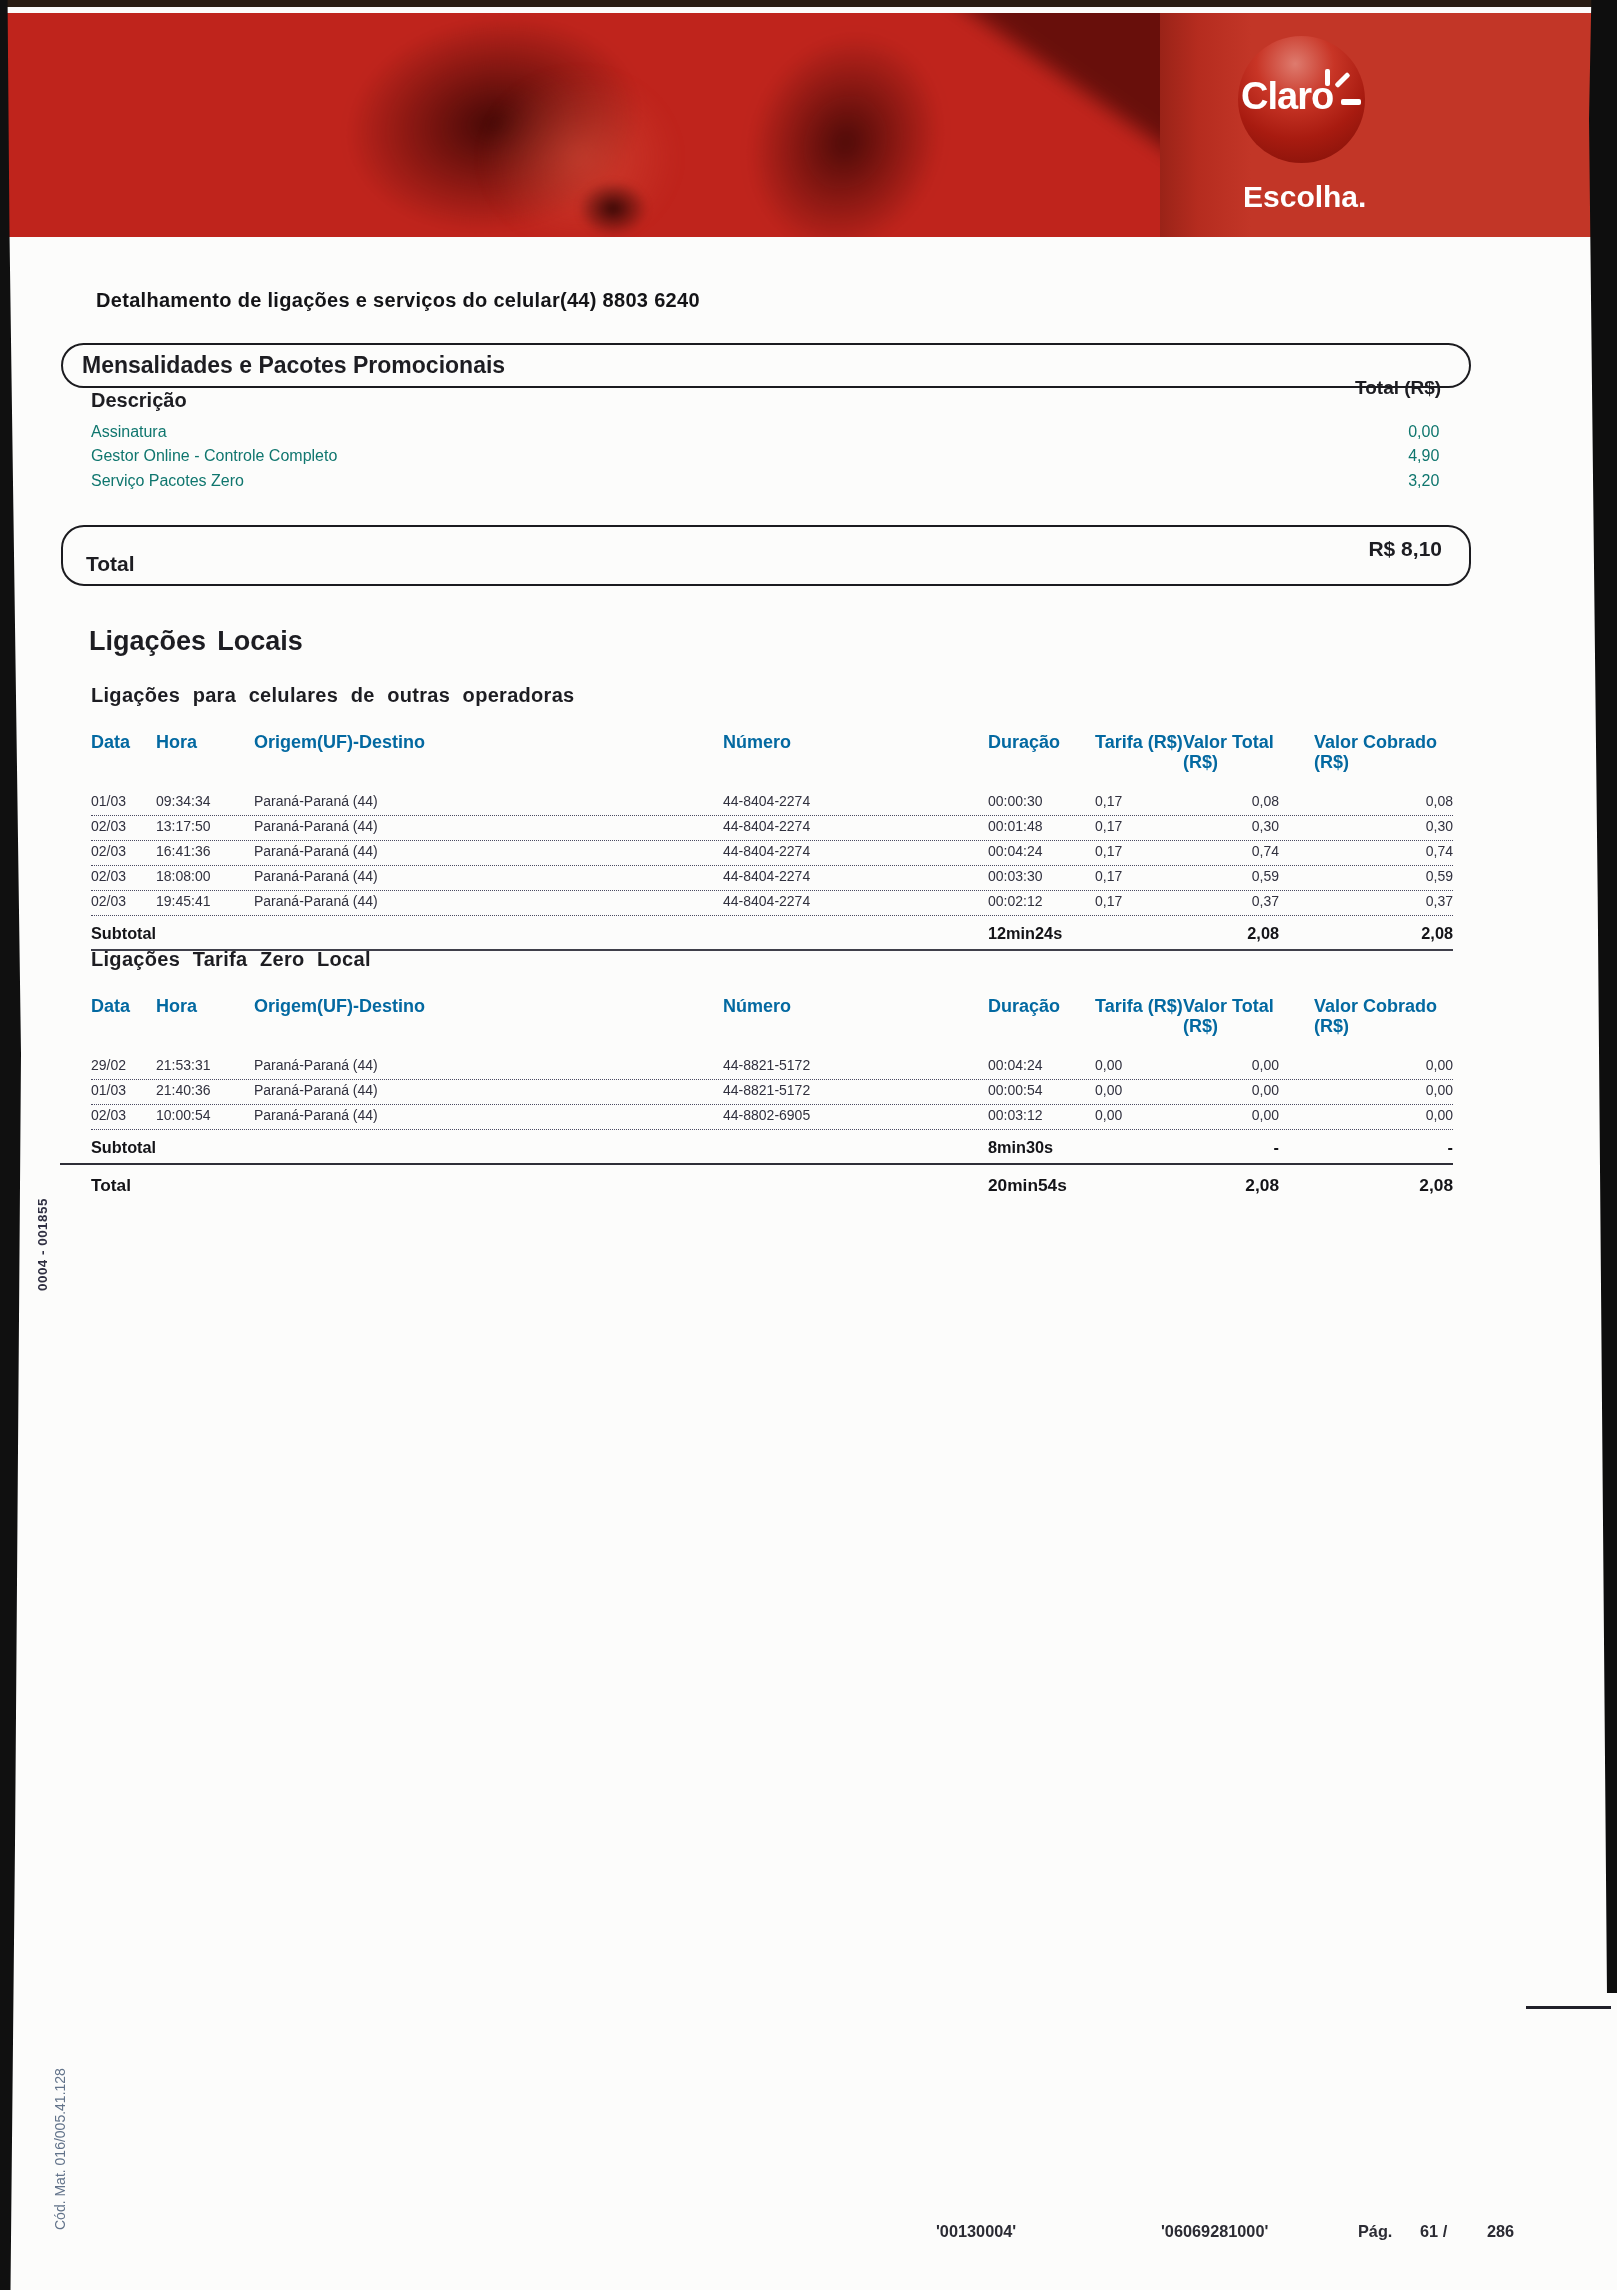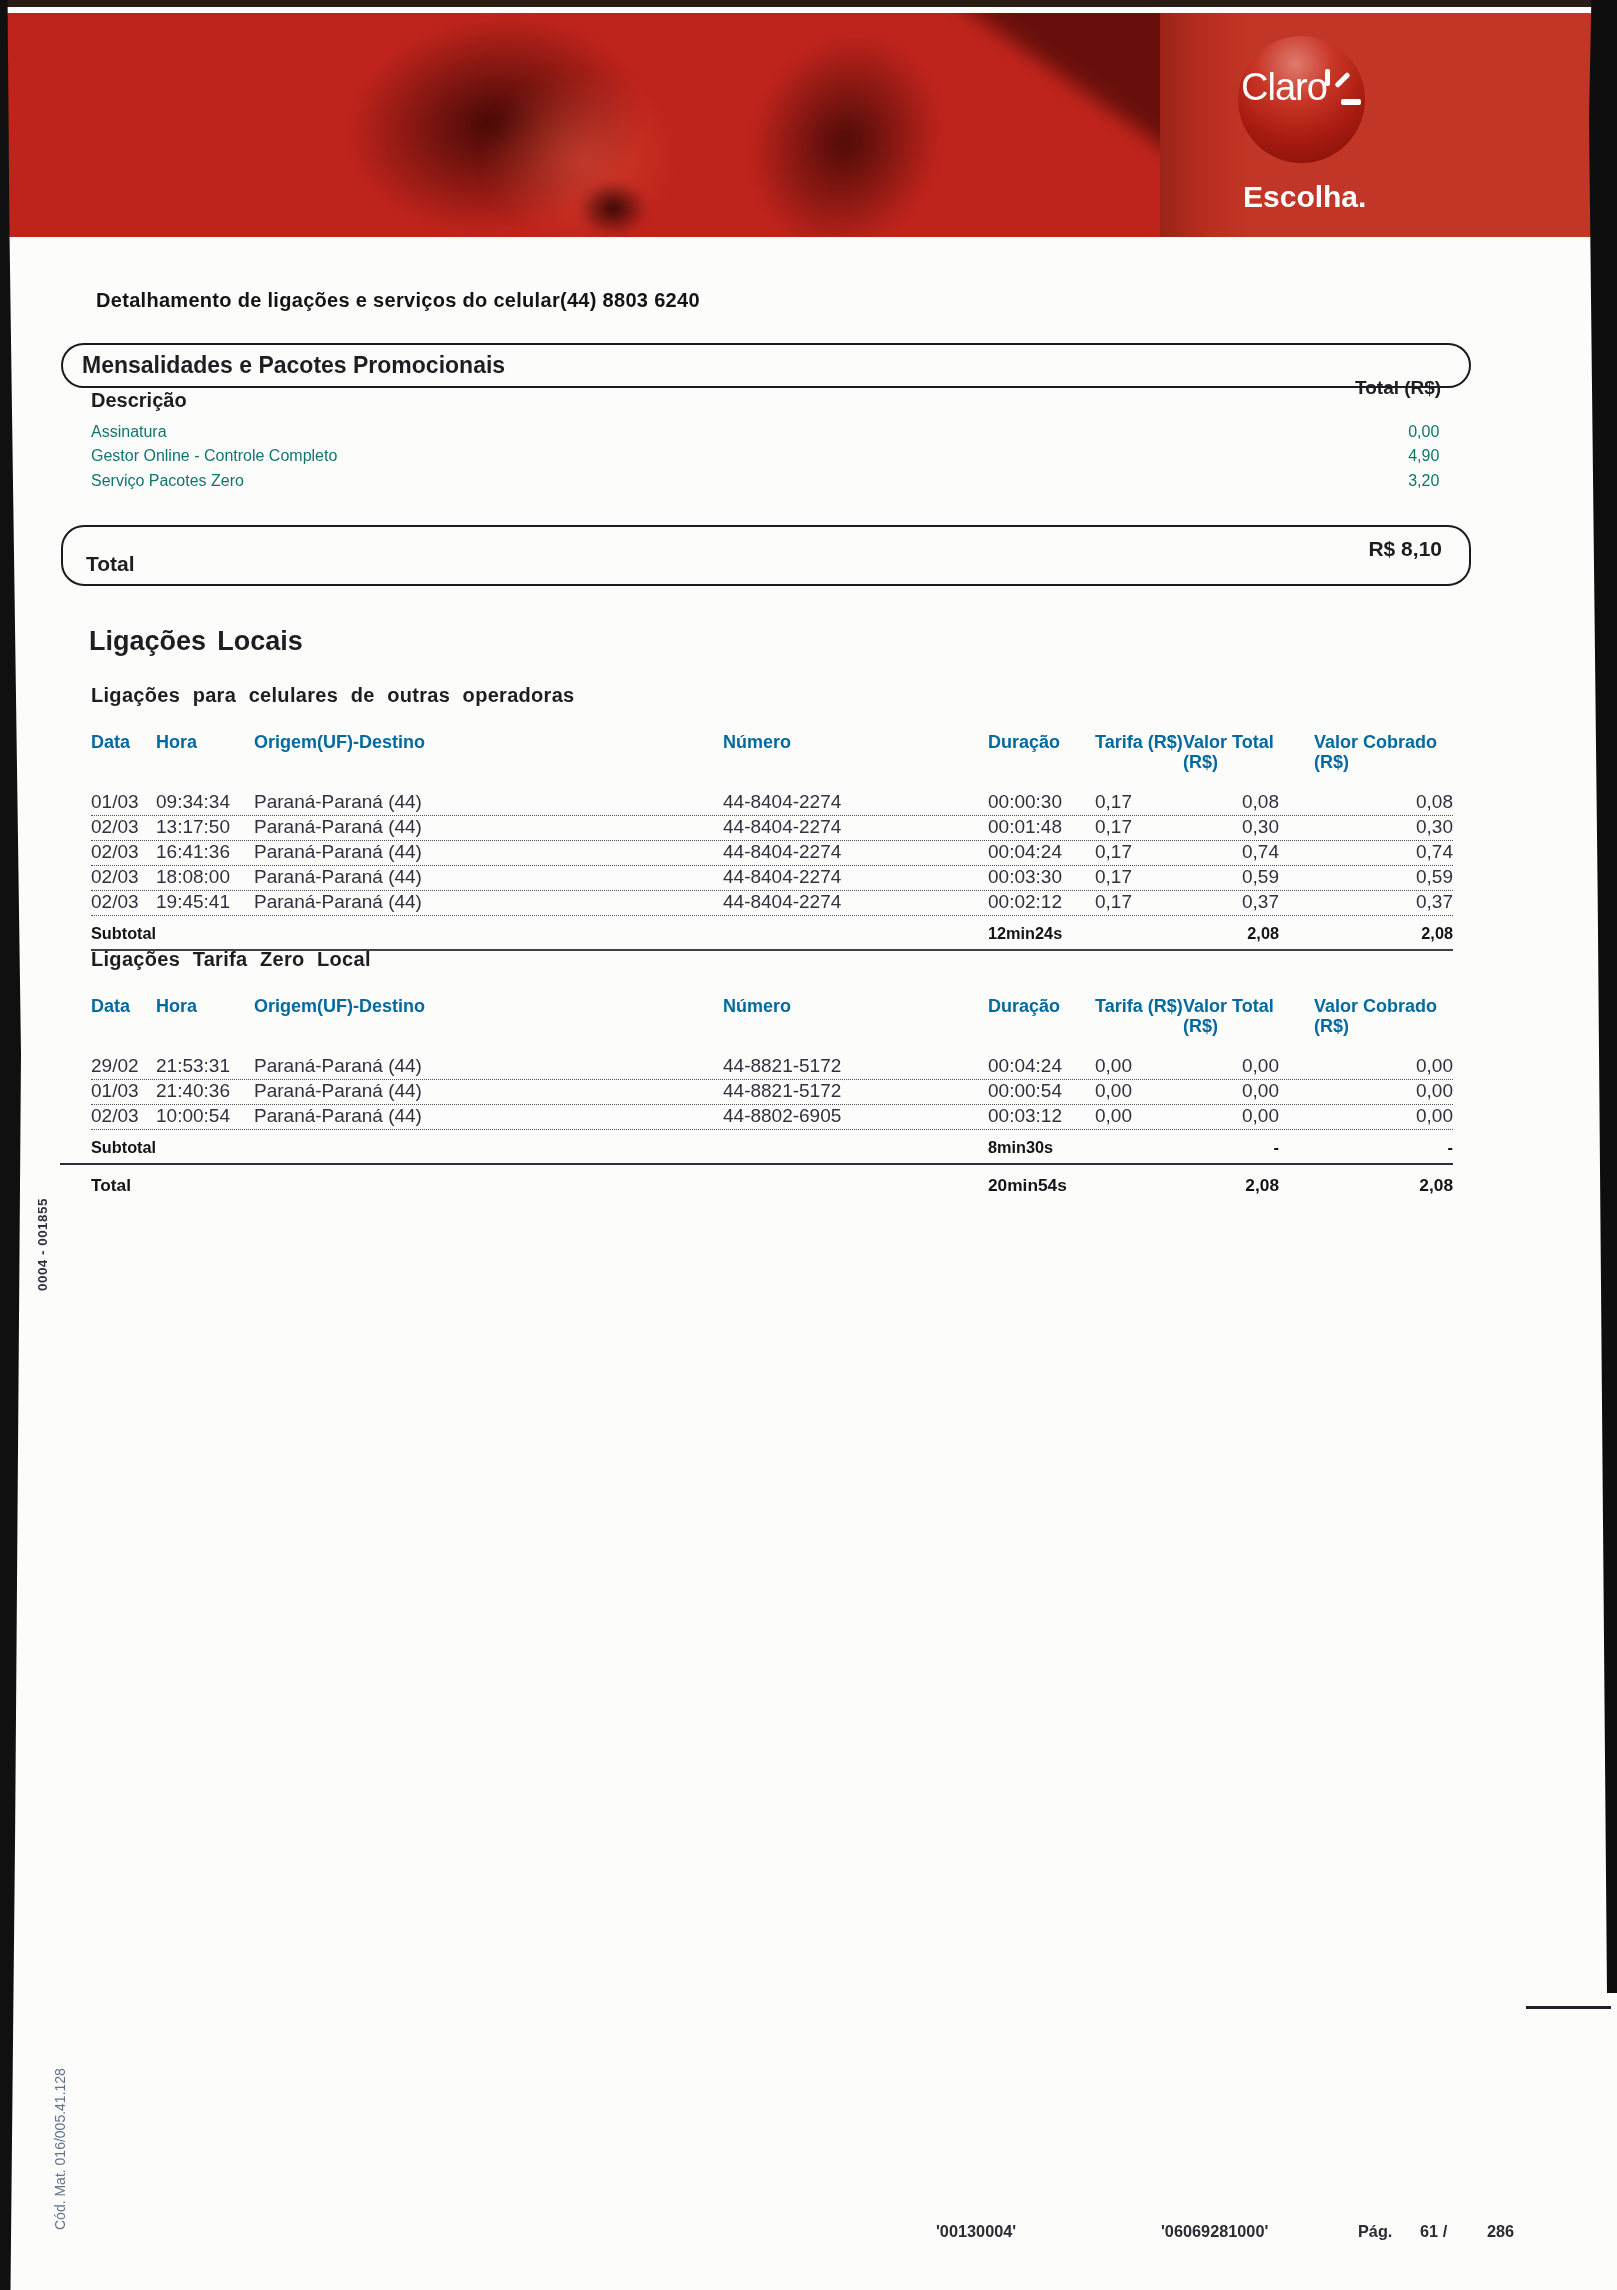--- a/index.html
+++ b/index.html
@@ -29,21 +29,21 @@
             filter:blur(6.7px);transform:rotate(22deg);}
   .ph-arm{left:845px;top:-67px;width:519px;height:144px;background:rgba(86,11,7,.82);
           border-radius:77px;transform:rotate(35deg);filter:blur(9.6px);}
   .ph-mouth{left:569px;top:161px;width:88px;height:69px;
             background:radial-gradient(closest-side,rgba(40,4,3,.9),rgba(40,4,3,0) 80%);filter:blur(3.8px);}
   .logo-panel{position:absolute;left:1160px;top:0;width:433px;height:100%;
               background:linear-gradient(90deg,#9a2318 0,#b52c1f 38px,#c23627 91px,#c23627 100%);}
   .logo-panel *{position:absolute;}
   .sphere{left:78px;top:23px;width:127px;height:127px;border-radius:50%;
           background:radial-gradient(circle at 45% 22%,#de7b6e 0%,#c83526 32%,#a81b10 62%,#7c0f07 100%);}
-  .wordmark{left:81px;top:53px;font-size:38px;font-weight:400;color:#fff;letter-spacing:-1px;}
+  .wordmark{left:81px;top:62px;font-size:38px;font-weight:700;color:#fff;letter-spacing:-1px;}
   .tick1{left:165px;top:56px;width:4.8px;height:16.3px;background:#fff;border-radius:1.9px;}
   .tick2{left:180px;top:58px;width:4.8px;height:18px;background:#fff;border-radius:1.9px;transform:rotate(45deg);}
   .dashmark{left:181px;top:86px;width:20px;height:5.8px;background:#fff;border-radius:1.9px;}
   .tagline{left:83px;top:167px;font-size:30px;font-weight:700;color:#fff;}
 
   
   .title{position:absolute;left:88px;top:281px;margin:8px;font-size:20px;font-weight:700;
          color:#141417;letter-spacing:0.3px;}
   .round-box{position:absolute;border:2.9px solid #1b1b1f;border-radius:23px;box-sizing:border-box;background:transparent;}
   .mensal-box{left:61px;top:343px;width:1410px;height:45px;}
@@ -63,21 +63,21 @@
   .lig-heading{position:absolute;left:89px;top:626px;margin:0;font-size:27px;font-weight:700;word-spacing:3.8px;}
   .calls-table{position:absolute;left:91px;width:1362px;}
   .t-a{top:684px;} .t-b{top:948px;}
   .tbl-title{margin:0;font-size:20px;font-weight:700;word-spacing:6.7px;letter-spacing:0.3px;}
   .tbl-head{display:flex;margin-top:25px;font-size:18px;font-weight:700;line-height:20px;color:#0369a1;}
   .c{flex:0 0 auto;box-sizing:border-box;}
   .c.data{width:65px}.c.hora{width:98px}.c.origem{width:469px}.c.numero{width:265px}
   .c.duracao{width:107px}.c.tarifa{width:88px}.c.vtotal{width:96px}
   .c.vcobrado{width:139px;margin-left:35px}
   .tbl-body{margin-top:19px;}
-  .tbl-row{display:flex;font-size:19px;color:#30303e;height:24px;line-height:21px;border-bottom:1.9px dotted #4b4b62;}
+  .tbl-row{display:flex;font-size:14px;color:#30303e;height:24px;line-height:21px;border-bottom:1.9px dotted #4b4b62;}
   .tbl-row .vtotal,.tbl-row .vcobrado{text-align:right;}
   .tbl-subtotal,.total-row{display:flex;font-weight:700;font-size:16.3px;margin-top:5.8px;line-height:23px;color:#141418;}
   .stlabel{flex:0 0 auto;width:897px;}
   .tbl-subtotal .vtotal,.tbl-subtotal .vcobrado,
   .total-row .vtotal,.total-row .vcobrado{text-align:right;}
   .tbl-rule{border-top:2.9px solid #3f3f4a;margin-top:3.8px;}
   .total-rule{border-top:2.9px solid #2e2e38;margin-top:3.8px;margin-left:-31px;}
   .total-row{font-size:17.3px;margin-top:7.7px;line-height:27px;}
 
   

